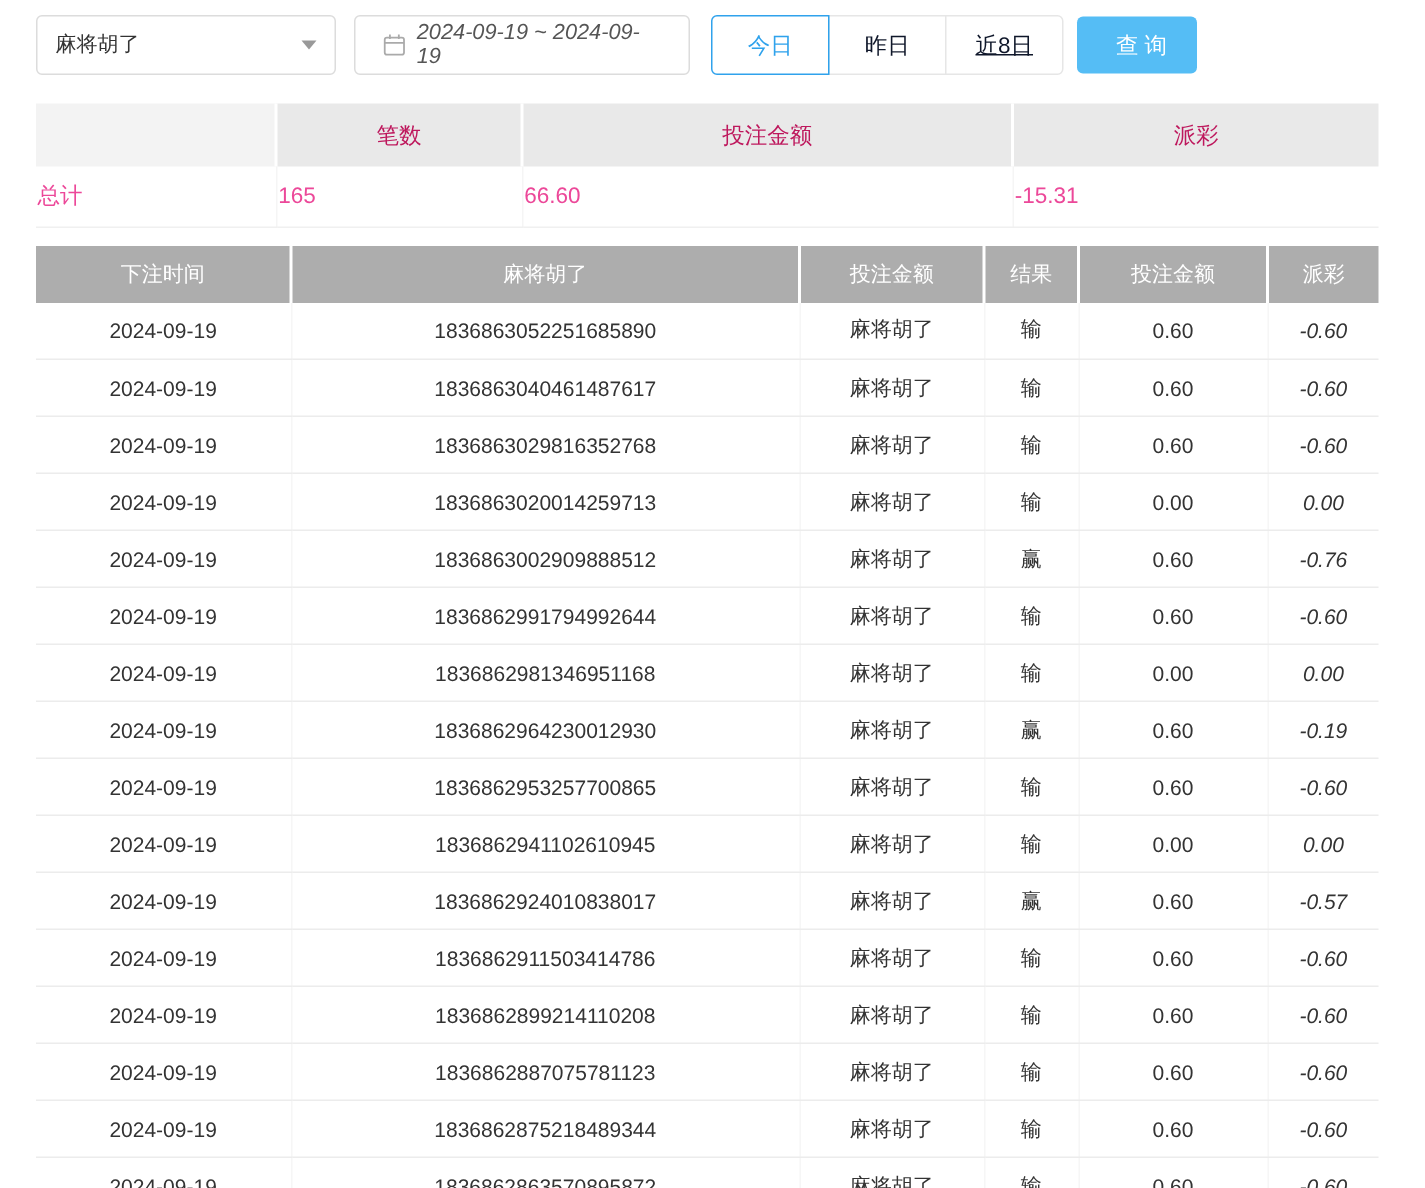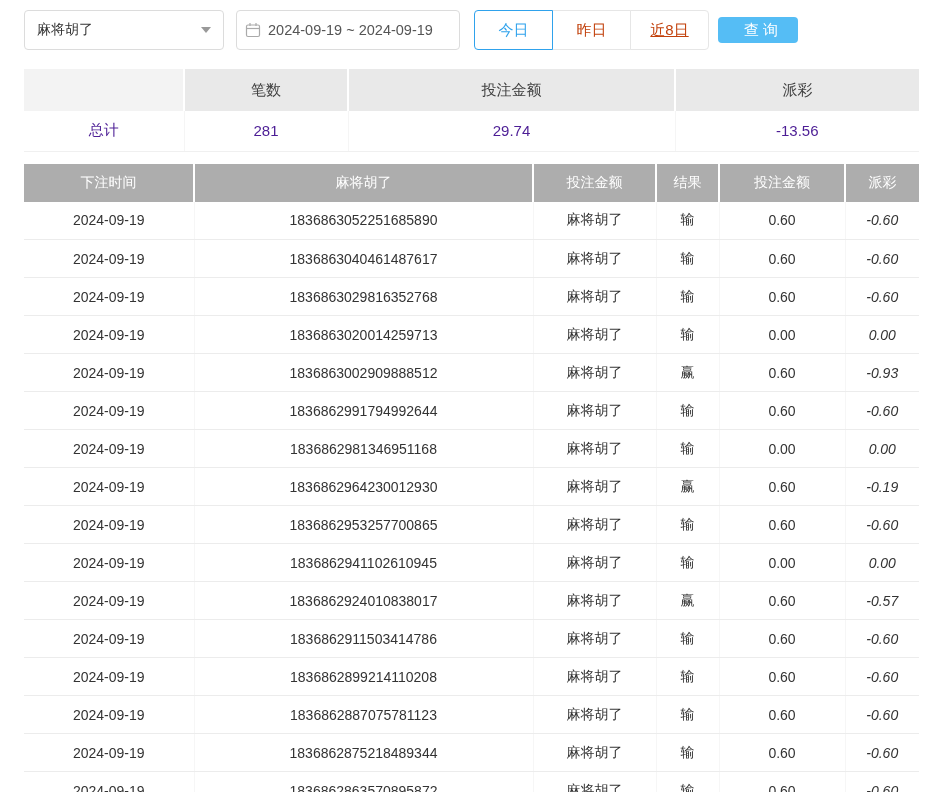--- a/index.html
+++ b/index.html
@@ -26,53 +26,53 @@
   }
   .caret {
     width: 0; height: 0;
     border-left: 5px solid transparent; border-right: 5px solid transparent;
     border-top: 6px solid #999;
   }
   .date-input {
     margin-left: 12px; width: 224px; height: 40px;
     border: 1px solid #dcdcdc; border-radius: 4px;
     display: flex; align-items: center; gap: 7px;
-    padding: 0 8px; color: #555; font-size: 14.5px; cursor: pointer; background:#fff;
+    padding: 0 18px; color: #555; font-size: 14.5px; cursor: pointer; background:#fff;font-style:italic;
   }
   .btn-group { display: flex; margin-left: 14px; }
   .qbtn {
     width: 79px; height: 40px; background: #fff;
-    border: 1px solid #e6e6e6; color: #c2410c;
+    border: 1px solid #e6e6e6; color: #0f172a;
     font-size: 15px; cursor: pointer; margin-left: -1px;
     font-family: inherit; padding: 0;
   }
   .qbtn:first-child { margin-left: 0; border-radius: 4px 0 0 4px; }
   .qbtn:last-child { border-radius: 0 4px 4px 0; text-decoration: underline; }
   .qbtn.active {
     border: 1px solid var(--active-blue); color: var(--active-blue);
     position: relative; z-index: 1;
   }
   .query-btn {
-    margin-left: 9px; width: 80px; height: 26px;
+    margin-left: 9px; width: 80px; height: 38px;
     background: var(--blue); border: none; border-radius: 4px;
     color: #fff; font-size: 15px; letter-spacing: 4px; padding-left: 16px;
     cursor: pointer; font-family: inherit;
   }
 
   
   table { border-collapse: collapse; table-layout: fixed; }
   .summary { margin: 19px 0 0 24px; width: 895px; font-size: 15px; }
   .summary th {
-    height: 42px; background: #e9e9e9; font-weight: normal; color: #404040;
+    height: 42px; background: #e9e9e9; font-weight: normal; color: #be185d;
     border-right: 2px solid #fff; font-size: 15px;
   }
   .summary th:last-child { border-right: none; }
   .summary th.blank { background: #f3f3f3; }
   .summary td {
-    height: 40px; text-align: center; color: #4c1d95;
+    height: 40px; color: #ec4899;
     border-bottom: 1px solid #f0f0f0; border-right: 1px solid #f5f5f5;
   }
   .summary td:last-child { border-right: none; }
 
   
   .records { margin: 12px 0 0 24px; width: 895px; font-size: 14px; }
   .records th {
     height: 38px; background: var(--header-gray); color: #fff;
     font-weight: normal; font-size: 14px; border-right: 2px solid #fff;
   }
@@ -124,23 +124,23 @@
     <tr>
       <th class="blank"></th>
       <th>笔数</th>
       <th>投注金额</th>
       <th>派彩</th>
     </tr>
   </thead>
   <tbody>
     <tr>
       <td>总计</td>
-      <td>281</td>
-      <td>29.74</td>
-      <td class="neg">-13.56</td>
+      <td>165</td>
+      <td>66.60</td>
+      <td class="neg">-15.31</td>
     </tr>
   </tbody>
 </table>
 
 <table class="records">
   <colgroup>
       <col style="width:170px">
       <col style="width:339px">
       <col style="width:123px">
       <col style="width:63px">
@@ -189,21 +189,21 @@
         <td>输</td>
         <td>0.00</td>
         <td>0.00</td>
       </tr>
       <tr>
         <td>2024-09-19</td>
         <td>1836863002909888512</td>
         <td>麻将胡了</td>
         <td>赢</td>
         <td>0.60</td>
-        <td class="neg">-0.93</td>
+        <td class="neg">-0.76</td>
       </tr>
       <tr>
         <td>2024-09-19</td>
         <td>1836862991794992644</td>
         <td>麻将胡了</td>
         <td>输</td>
         <td>0.60</td>
         <td class="neg">-0.60</td>
       </tr>
       <tr>

